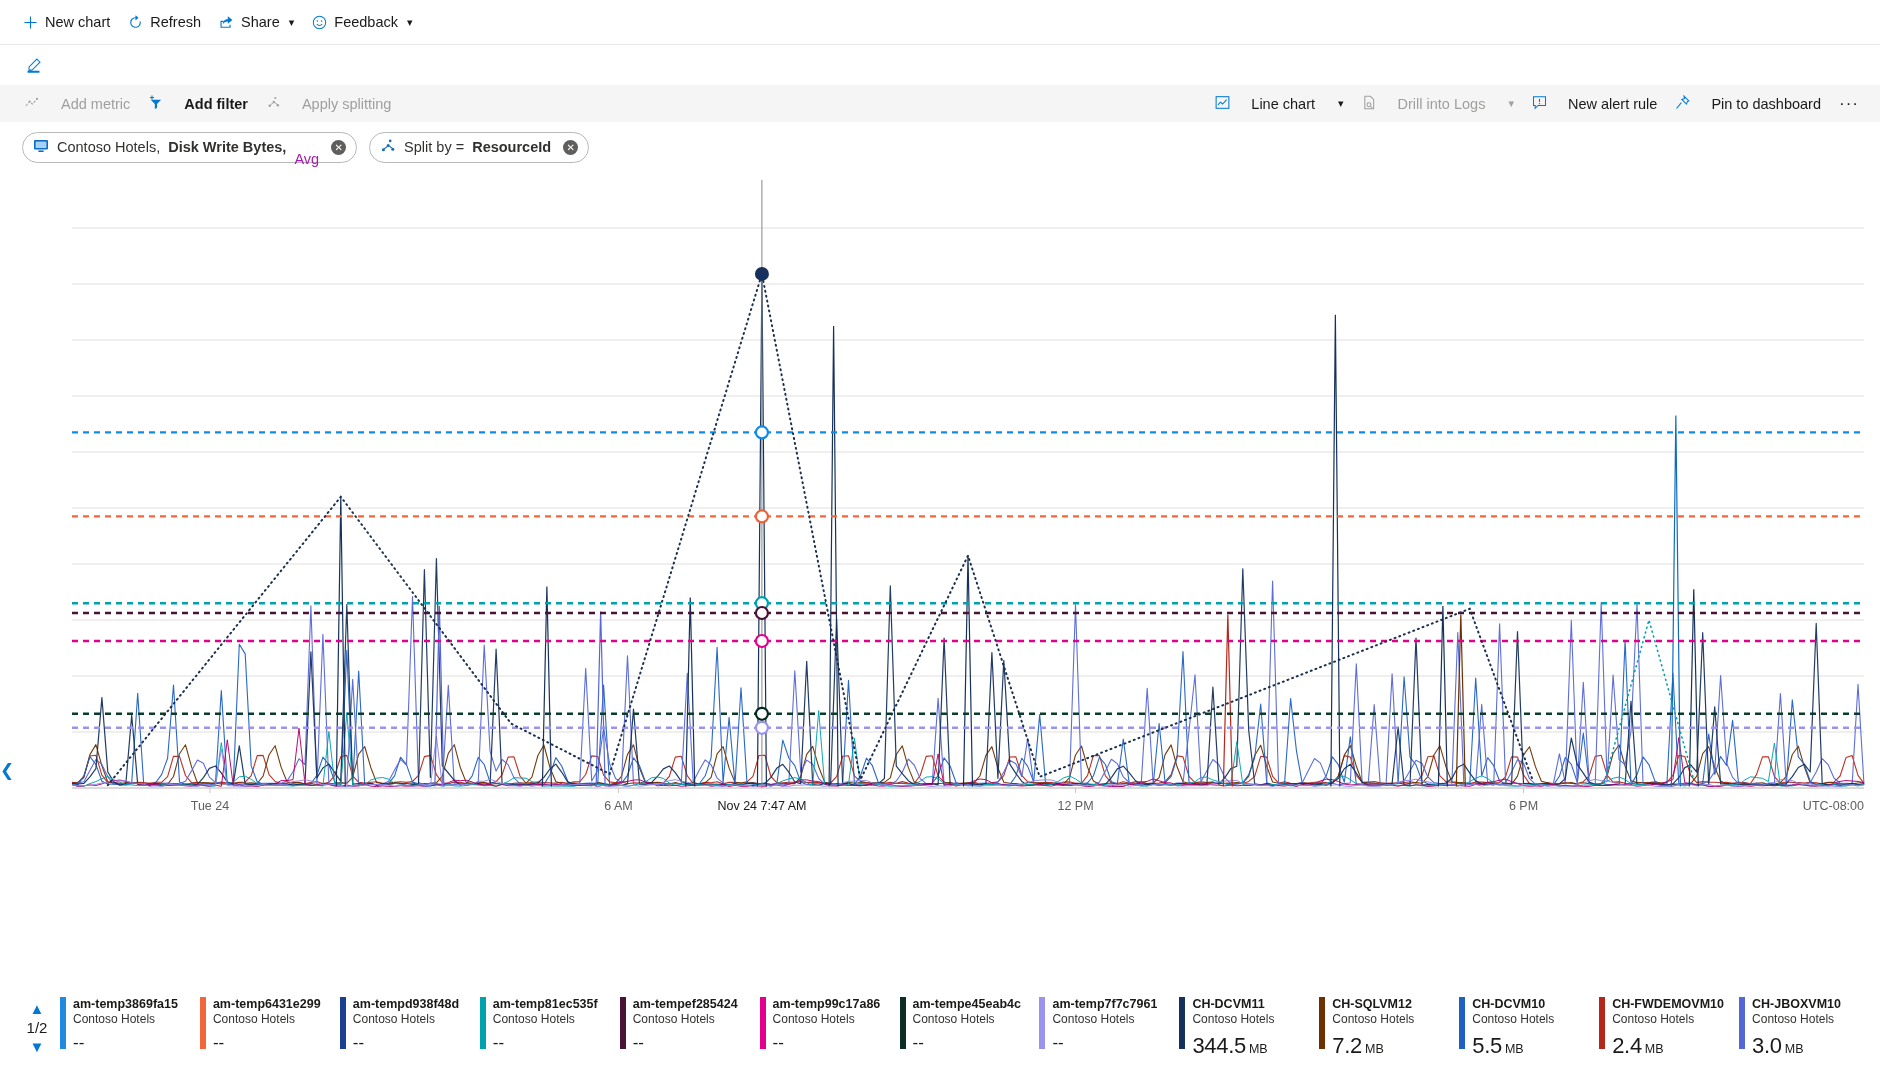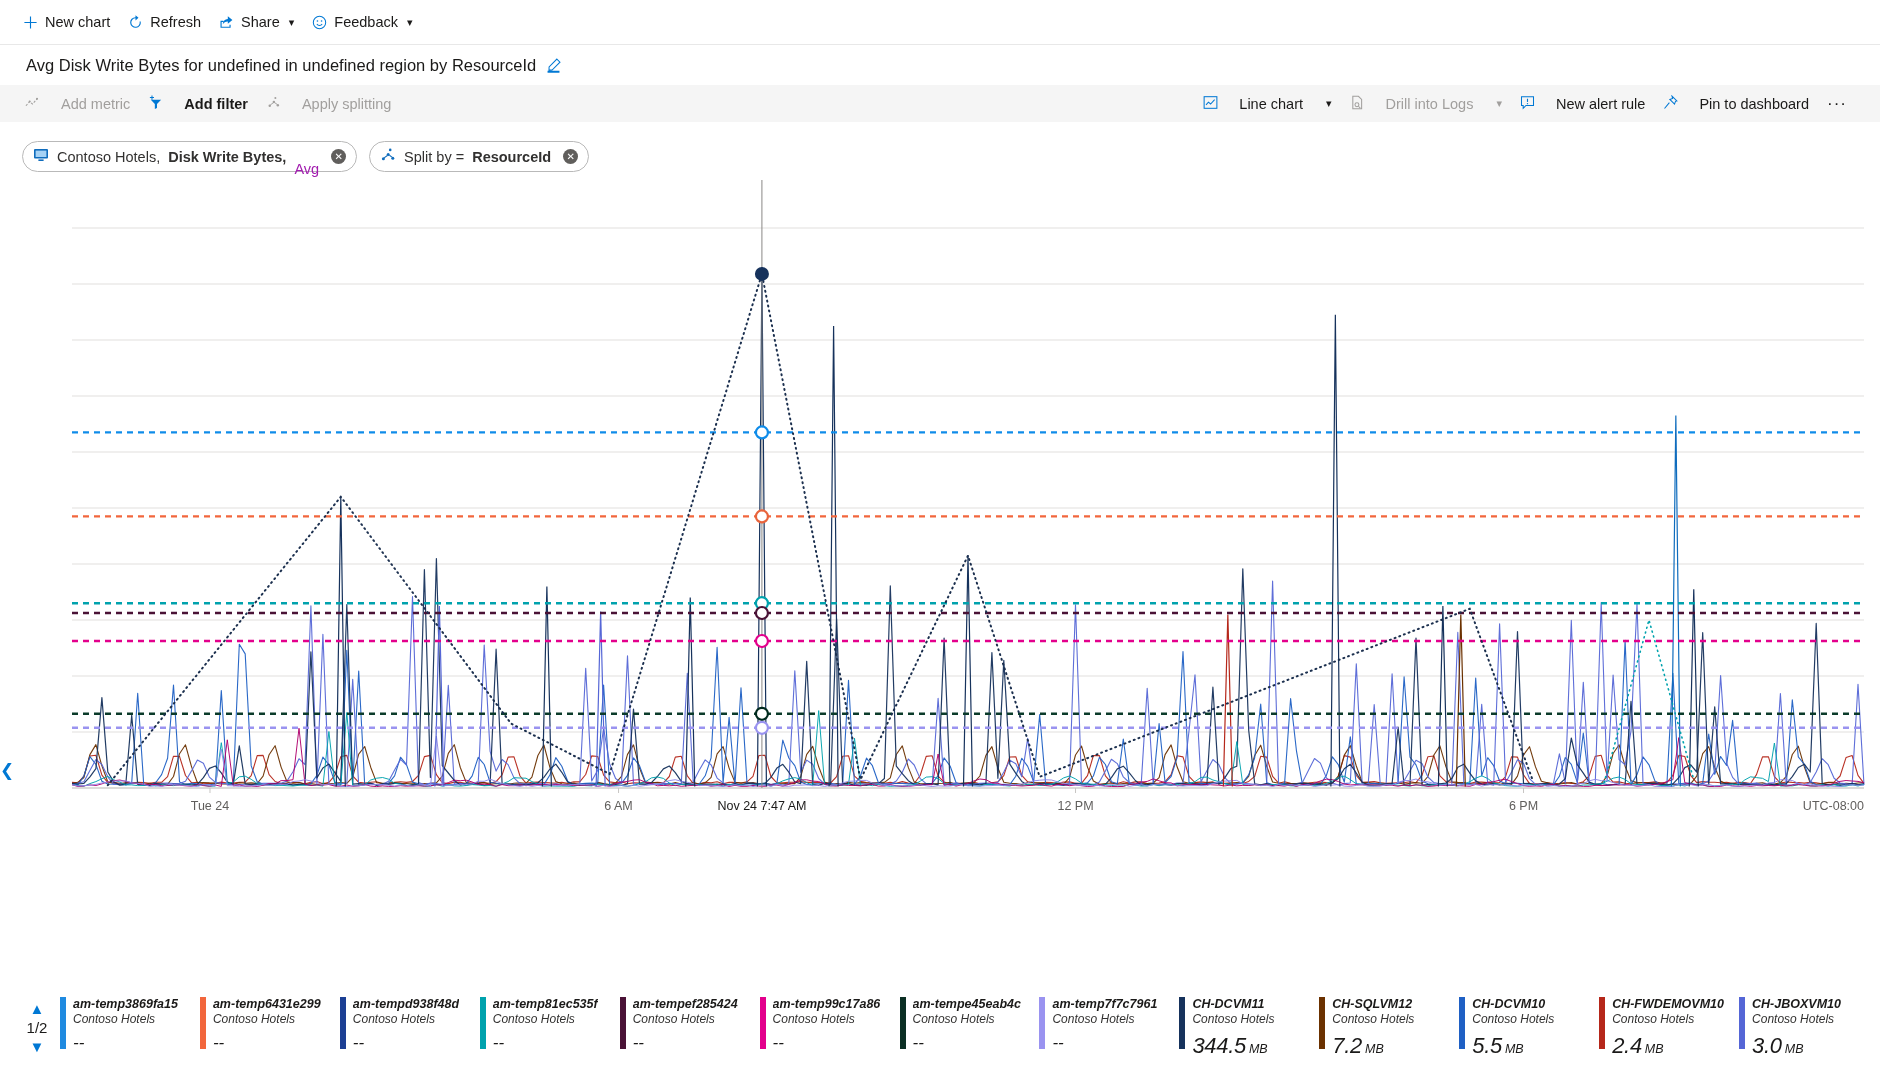--- a/index.html
+++ b/index.html
@@ -57,24 +57,24 @@
     padding:0 16px; position:relative;
   }
   .tb {
     display:flex; align-items:center; gap:21px;
     height:27px; padding:0 9px; border-radius:2px;
     font-size:14.5px; cursor:pointer; white-space:nowrap;
     color:#1b1a19;
   }
   .tb.disabled { color:#a19f9d; cursor:default; }
   .tb.bold { font-weight:bold; }
-  #tbright { position:absolute; right:24px; display:flex; align-items:center; }
+  #tbright { position:absolute; right:12px; display:flex; align-items:center; }
 
   
-  #pillrow { height:50px; display:flex; align-items:flex-end; padding:0 22px; gap:12px; }
+  #pillrow { height:50px; display:flex; align-items:center; padding:0 22px; gap:12px; }
   .pill {
     display:flex; align-items:center; gap:8px;
     height:31px; padding:0 10px 0 10px;
     border:1px solid #b9b9b9; border-radius:16px;
     background:#fff; font-size:14.5px; cursor:pointer;
     white-space:nowrap;
   }
   .pill .x {
     width:15px; height:15px; border-radius:50%;
     background:#605e5c; color:#fff;
@@ -106,21 +106,21 @@
     height:92px; display:flex; align-items:flex-start;
     padding:10px 10px 0 14px;
   }
   #pager {
     width:46px; display:flex; flex-direction:column;
     align-items:center; justify-content:center;
     color:#0078d4; flex:0 0 auto; padding-top:4px;
   }
   #pager .arr { font-size:15px; line-height:16px; cursor:pointer; }
   #pagenum { font-size:15px; color:#1b1a19; line-height:22px; }
-  #legitems { display:flex; flex:1 1 auto; gap:9px;font-style:italic; }
+  #legitems { display:flex; flex:1 1 auto; gap:9px; }
   .legitem {
     display:flex; gap:7px; flex:1 1 0; min-width:0;
     padding-right:6px;
   }
   .swatch { width:6px; height:52px; flex:0 0 6px; }
   .legtxt { min-width:0; }
   .legname {
     font-size:12.5px; font-weight:bold; color:#1b1a19;
     white-space:nowrap; overflow:hidden; text-overflow:ellipsis;
     line-height:15px;
@@ -173,21 +173,20 @@
           <path d="M5.2 9.6a3.3 3.3 0 0 0 5.6 0" fill="none" stroke="#0078d4" stroke-width="1.1"></path>
         </svg>
     </span>
     <span>Feedback</span>
     <span class="chev">▾</span>
   </div>
 
 </div>
 
 <div id="titlerow">
-  <span id="charttitle">Avg Disk Write Bytes for undefined in undefined region by ResourceId</span>
   <span id="editicon">
     <svg width="15" height="15" viewBox="0 0 16 16">
         <path d="M11.6 1.1l3.3 3.3-8.4 8.4-3.3.1.1-3.4zM2.2 14.2h11.6v1.1H2.2z" fill="none" stroke="#0078d4" stroke-width="1.1"></path>
       </svg>
   </span>
 </div>
 
 <div id="charttoolbar">
 
   <div class="tb disabled">

